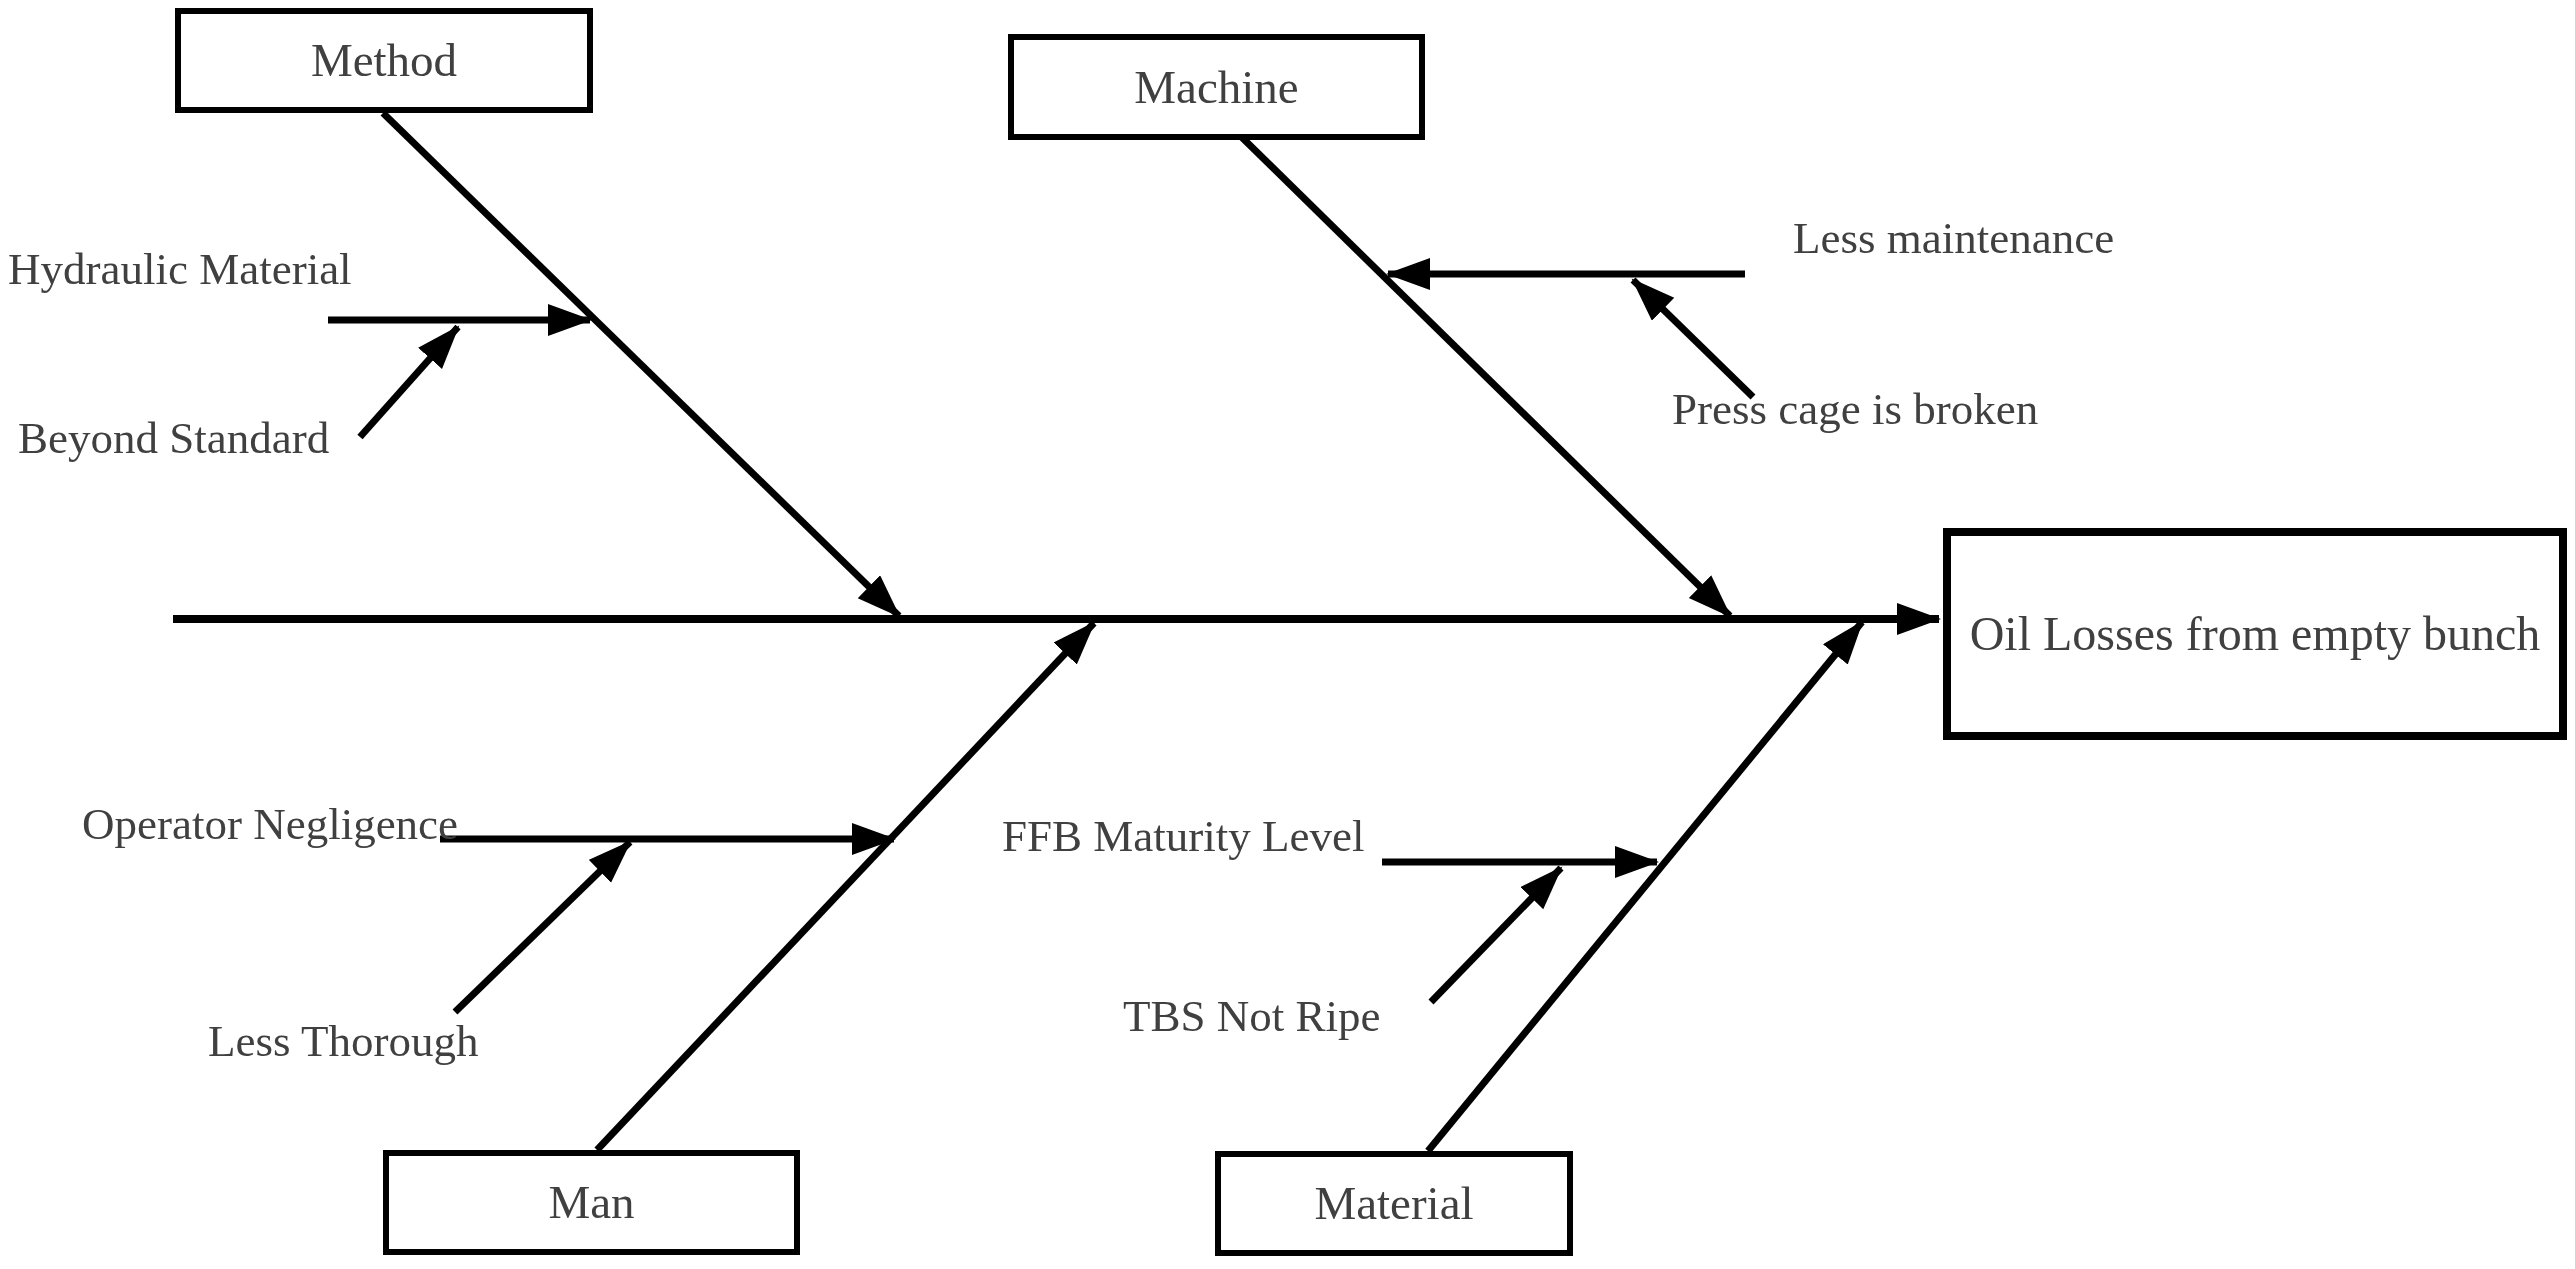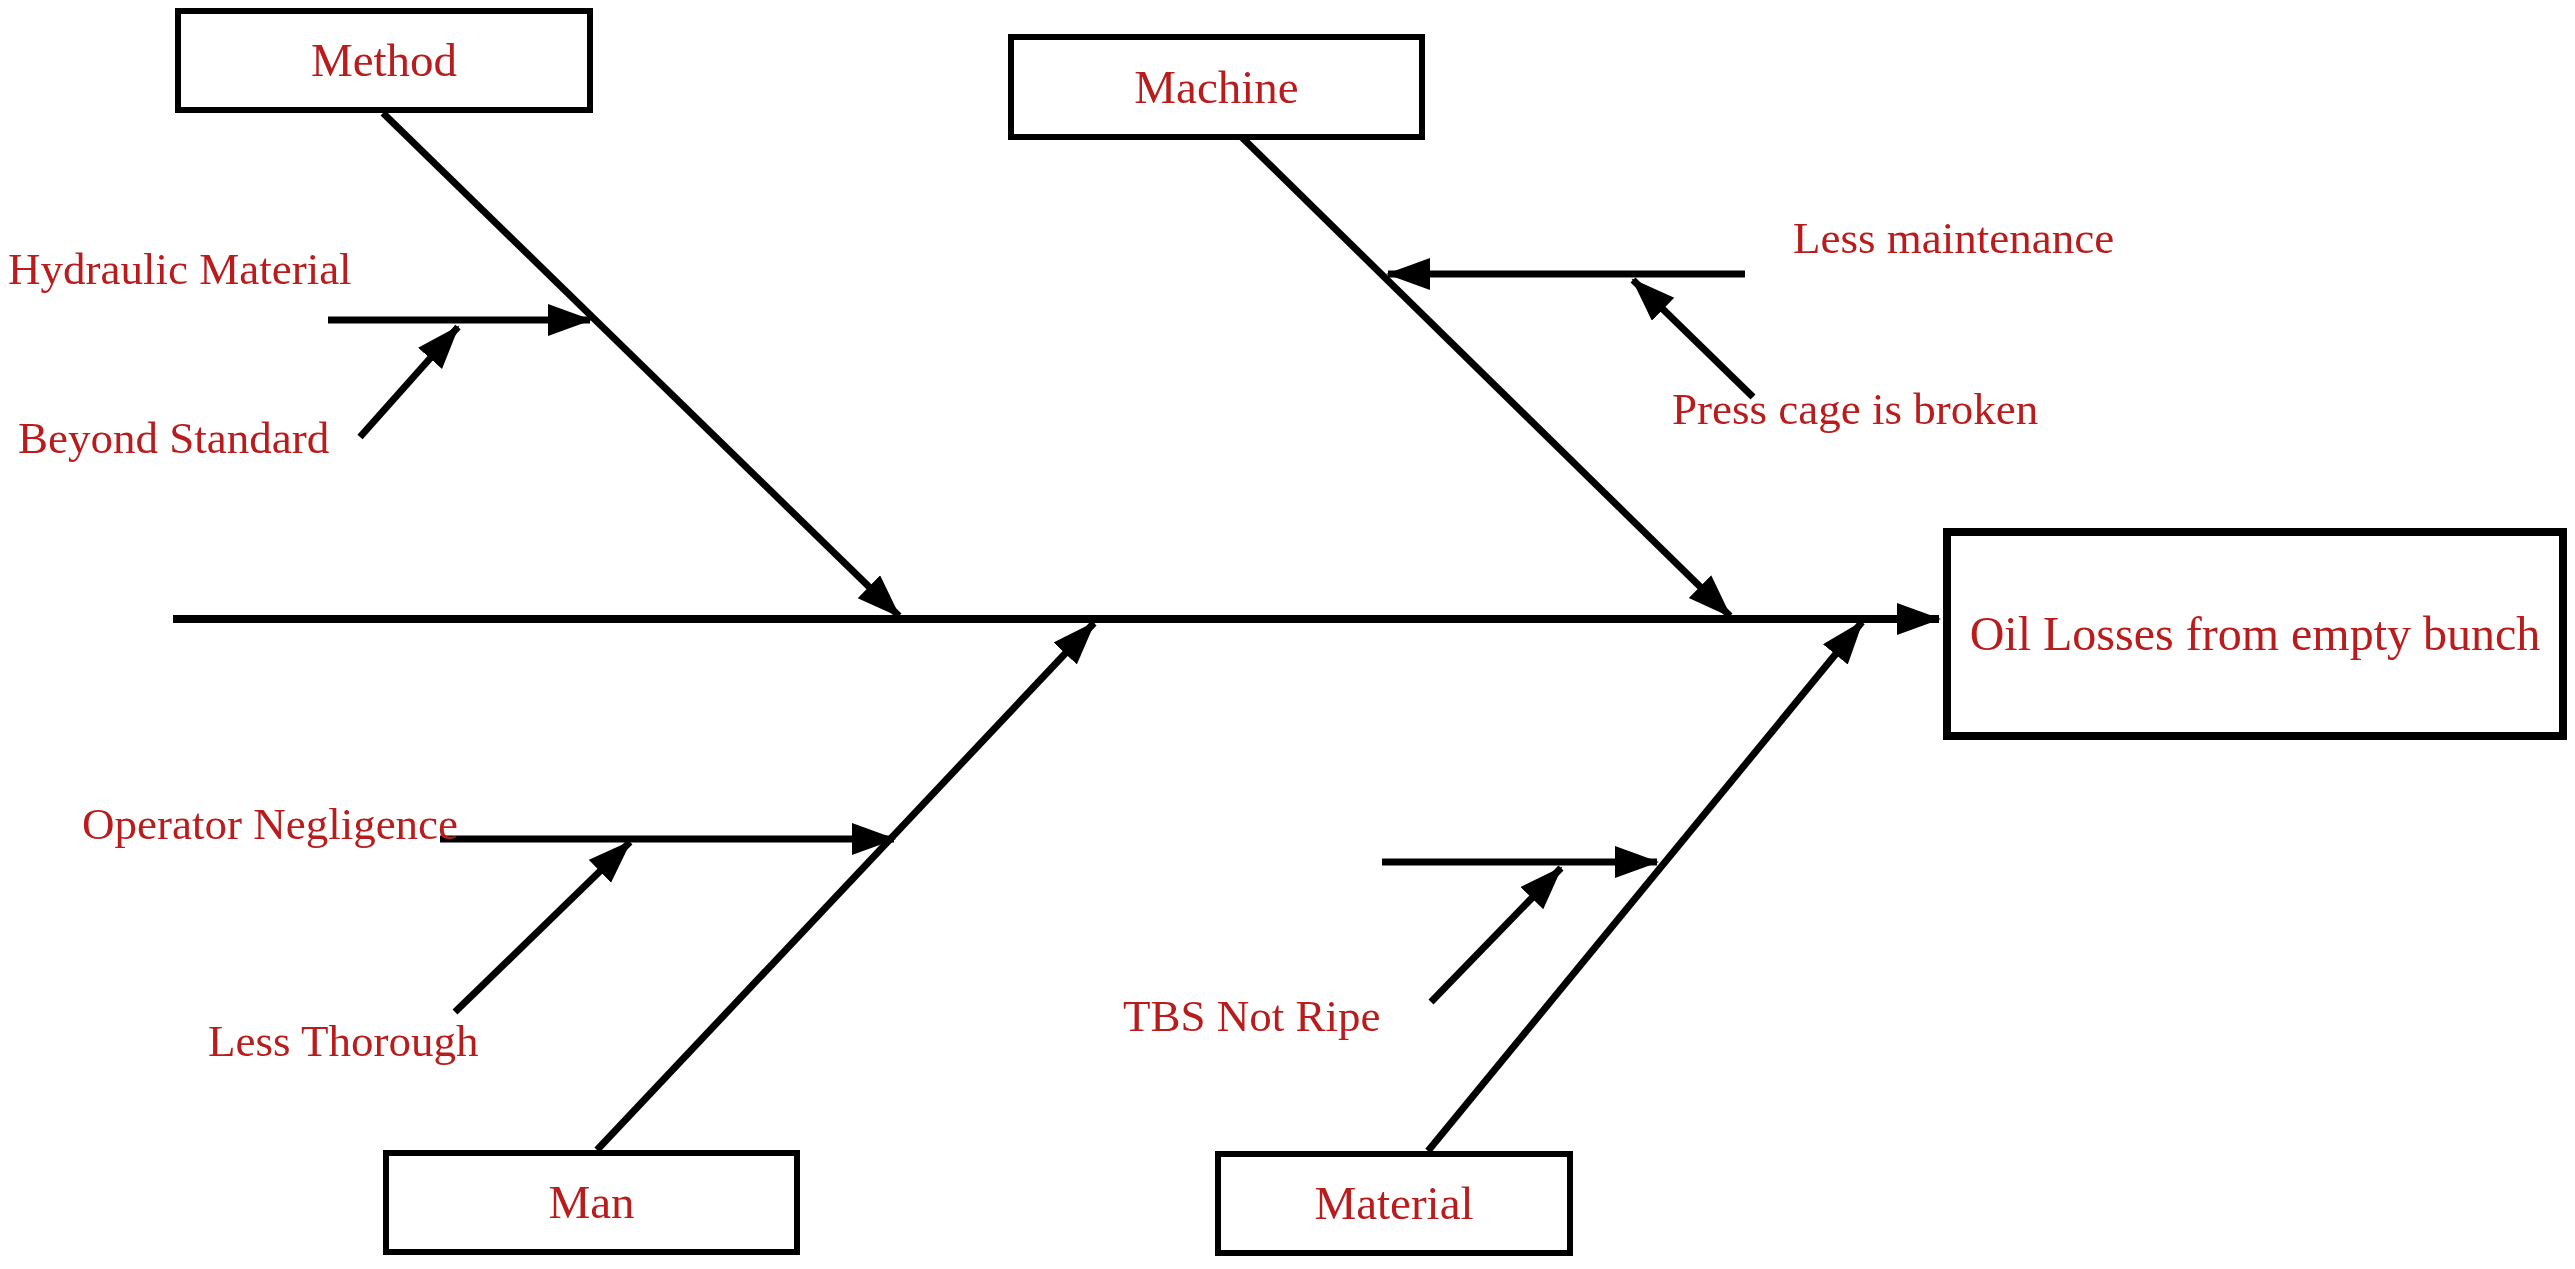--- a/index.html
+++ b/index.html
@@ -6,21 +6,21 @@
     margin: 0;
     padding: 0;
     background: #ffffff;
   }
   .canvas {
     position: relative;
     width: 2575px;
     height: 1269px;
     background: #ffffff;
     font-family: "Liberation Serif", "DejaVu Serif", serif;
-    color: #b91c1c;
+    color: #404040;
     overflow: hidden;
   }
   .lines-svg {
     position: absolute;
     left: 0;
     top: 0;
     width: 2575px;
     height: 1269px;
   }
   .lines-svg line {
@@ -110,16 +110,17 @@
   <div class="cause-label" style="left:18px; top:416px;">Beyond Standard</div>
 
   <div class="cause-label" style="left:1793px; top:216px;">Less maintenance</div>
 
   <div class="cause-label" style="left:1672px; top:387px;">Press cage is broken</div>
 
   <div class="cause-label" style="left:82px; top:802px;">Operator Negligence</div>
 
   <div class="cause-label" style="left:208px; top:1019px;">Less Thorough</div>
 
+  <div class="cause-label" style="left:1002px; top:814px;">FFB Maturity Level</div>
 
   <div class="cause-label" style="left:1123px; top:994px;">TBS Not Ripe</div>
 
 </div>
 
 </body></html>

